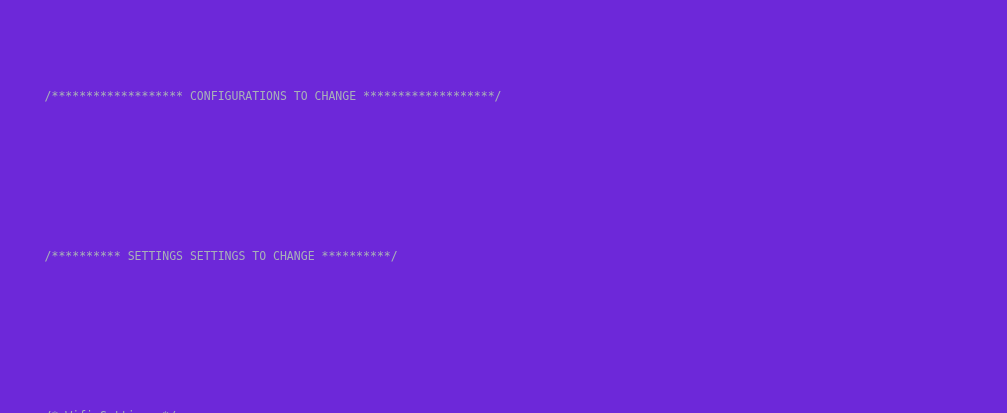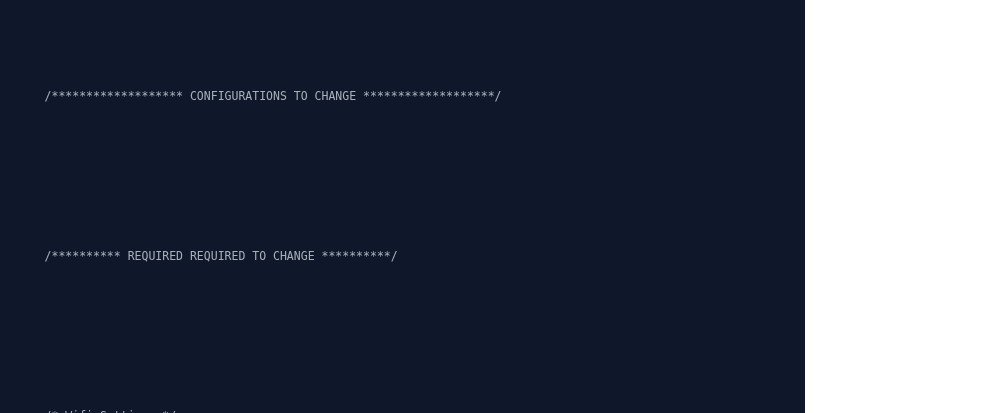--- a/index.html
+++ b/index.html
@@ -3,23 +3,23 @@
 <meta charset="utf-8">
 <title>Configuration Header — Code Editor</title>
 <style>
   html, body {
     margin: 0;
     padding: 0;
     background: #ffffff;
   }
   #editor {
     position: relative;
-    width: 805px;
+    width: 1007px;
     height: 413px;
-    background: #0f172a;
+    background: #6d28d9;
     overflow: hidden;
     font-family: "DejaVu Sans Mono", "Liberation Mono", monospace;
     font-size: 11.5px;
     line-height: 16px;
     letter-spacing: 0px;
     -webkit-font-smoothing: antialiased;
   }
   .code-area {
     position: absolute;
     left: 3px;
@@ -43,21 +43,21 @@
     
     <div class="line">
       <span class="cmt-block">/******************* CONFIGURATIONS TO CHANGE *******************/</span>
     </div>
 
     
     <div class="line"></div>
 
     
     <div class="line">
-      <span class="cmt-block">/********** REQUIRED REQUIRED TO CHANGE **********/</span>
+      <span class="cmt-block">/********** SETTINGS SETTINGS TO CHANGE **********/</span>
     </div>
 
     
     <div class="line"></div>
 
     
     <div class="line">
       <span class="cmt-block">/* Wifi Settings */</span>
     </div>
 

